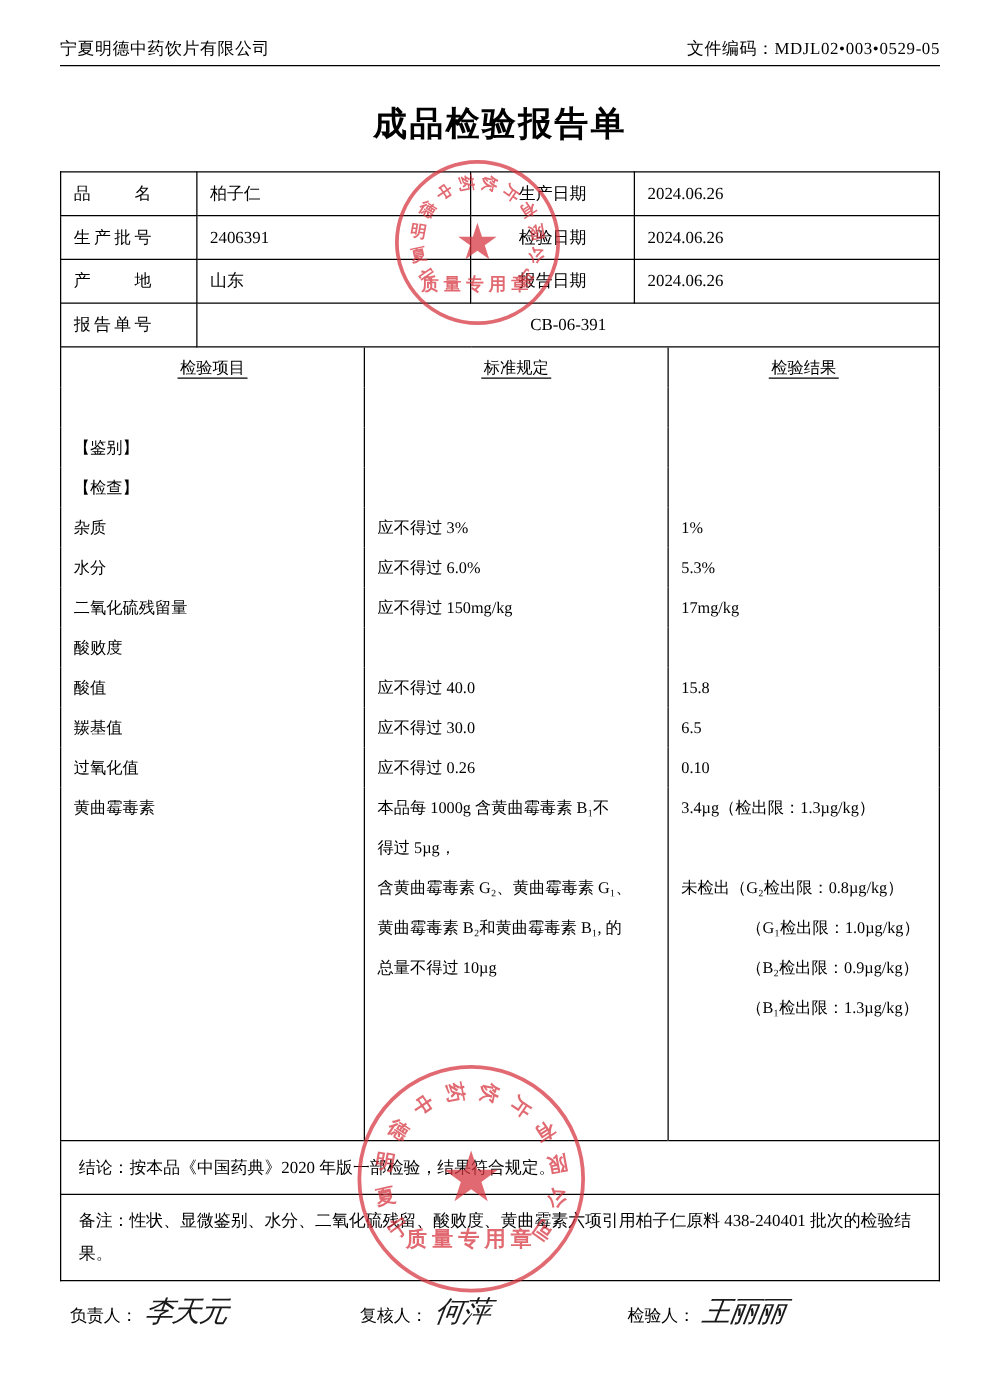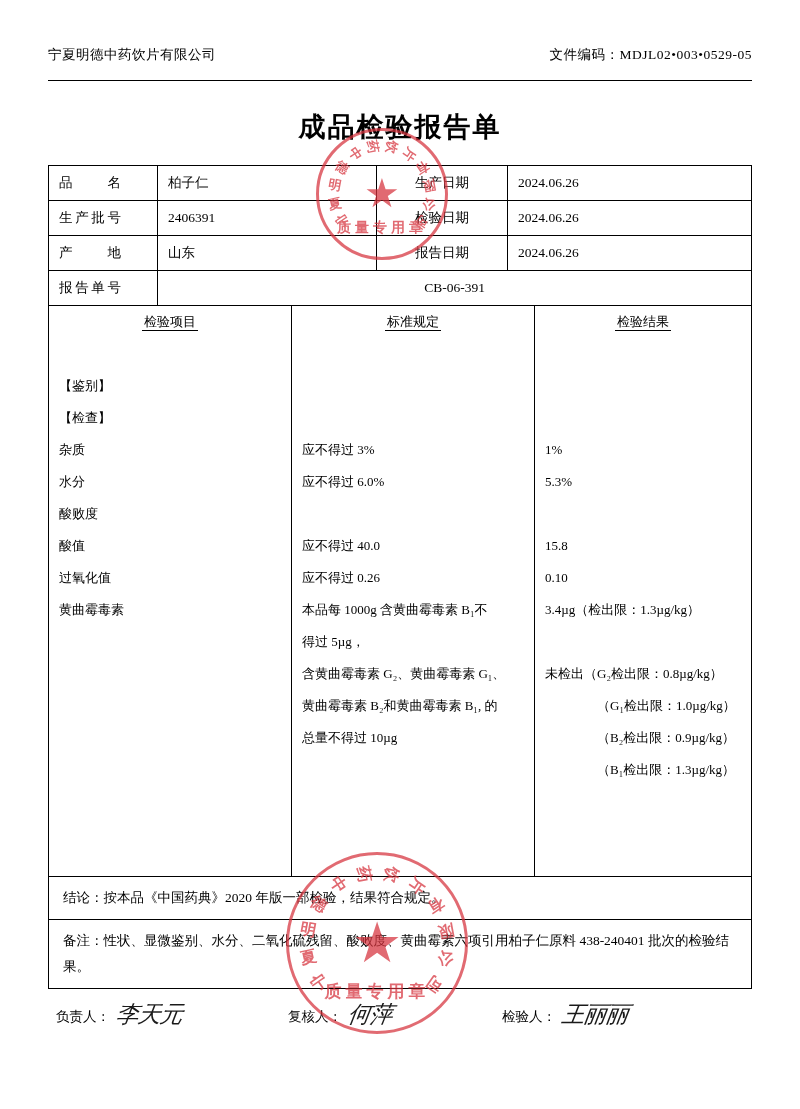--- a/index.html
+++ b/index.html
@@ -21,23 +21,22 @@
     height: 1109px;
     box-sizing: border-box;
     padding: 30px 48px 0 48px;
   }
   
   .header-row {
     display: flex;
     justify-content: space-between;
     align-items: flex-end;
     font-size: 13.5px;
-    padding-bottom: 16px;
+    padding-bottom: 4px;
     border-bottom: 1.5px solid #000;
-    margin-top: 16px;
   }
   .header-left { letter-spacing: .5px; }
   .header-right { letter-spacing: .5px; }
 
   
   .doc-title {
     text-align: center;
     font-size: 27px;
     font-weight: bold;
     letter-spacing: 2px;
@@ -269,28 +268,38 @@
       <td class="col1">杂质</td>
       <td class="col2">应不得过 3%</td>
       <td class="col3">1%</td>
     </tr>
     <tr>
       <td class="col1">水分</td>
       <td class="col2">应不得过 6.0%</td>
       <td class="col3">5.3%</td>
     </tr>
     <tr>
+      <td class="col1">二氧化硫残留量</td>
+      <td class="col2">应不得过 150mg/kg</td>
+      <td class="col3">17mg/kg</td>
+    </tr>
+    <tr>
       <td class="col1">酸败度</td>
       <td class="col2"></td>
       <td class="col3"></td>
     </tr>
     <tr>
       <td class="col1">酸值</td>
       <td class="col2">应不得过 40.0</td>
       <td class="col3">15.8</td>
+    </tr>
+    <tr>
+      <td class="col1">羰基值</td>
+      <td class="col2">应不得过 30.0</td>
+      <td class="col3">6.5</td>
     </tr>
     <tr>
       <td class="col1">过氧化值</td>
       <td class="col2">应不得过 0.26</td>
       <td class="col3">0.10</td>
     </tr>
 
     <tr>
       <td class="col1">黄曲霉毒素</td>
       <td class="col2">

